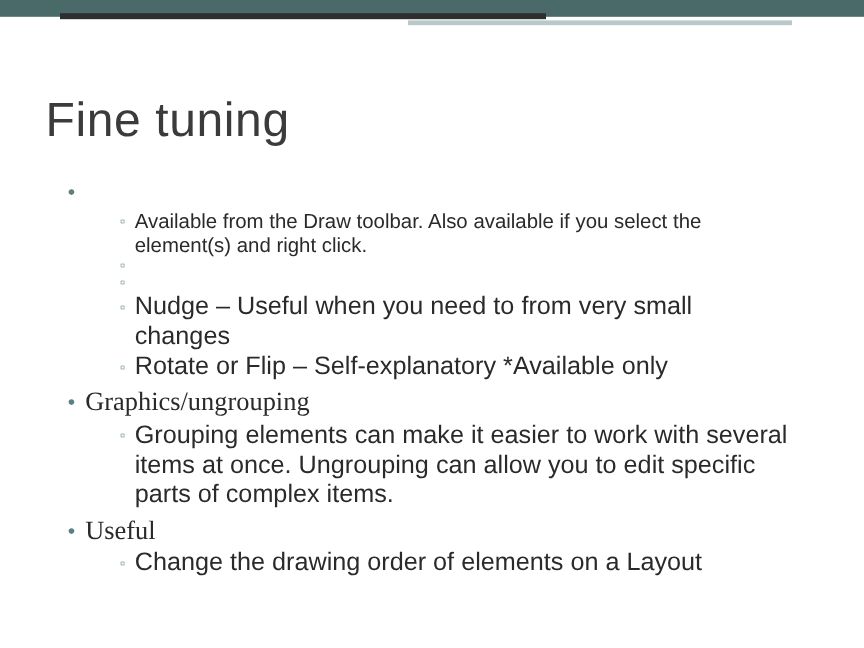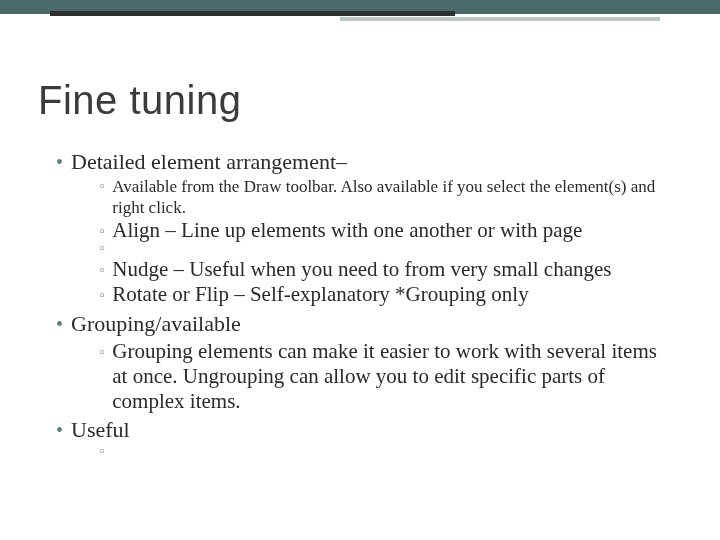--- a/index.html
+++ b/index.html
@@ -83,73 +83,72 @@
     line-height: 1.2;
   }
   .bullet-2 .marker {
     color: #5a8080;
     margin-right: 8px;
     font-size: 12px;
     position: relative;
     top: -2px;
   }
   .bullet-2 .text {
-    font-family: Liberation Serif, serif;
+    font-family: Liberation Sans, sans-serif;
   }
   .spacer-sm { height: 4px; }
 </style>
 </head>
 <body>
 
 <div class="slide">
   <div class="top-bar"></div>
   <div class="accent-line-dark"></div>
   <div class="accent-line-teal"></div>
 
   <div class="content">
     <h1 class="title">Fine tuning</h1>
 
     <div class="bullet-1">
       <span class="marker">•</span>
-      <span class="text">Detailed element arrangement–</span>
     </div>
     <div class="bullet-2 small">
       <span class="marker">▫</span>
       <span class="text">Available from the Draw toolbar.  Also available if you select the element(s) and right click.</span>
     </div>
     <div class="bullet-2">
       <span class="marker">▫</span>
-      <span class="text">Align – Line up elements with one another or with page</span>
     </div>
     <div class="bullet-2">
       <span class="marker">▫</span>
     </div>
     <div class="bullet-2">
       <span class="marker">▫</span>
       <span class="text">Nudge – Useful when you need to from very small changes</span>
     </div>
     <div class="bullet-2">
       <span class="marker">▫</span>
-      <span class="text">Rotate or Flip – Self-explanatory  *Grouping only</span>
+      <span class="text">Rotate or Flip – Self-explanatory  *Available only</span>
     </div>
 
     <div class="spacer-sm"></div>
 
     <div class="bullet-1">
       <span class="marker">•</span>
-      <span class="text">Grouping/available</span>
+      <span class="text">Graphics/ungrouping</span>
     </div>
     <div class="bullet-2">
       <span class="marker">▫</span>
       <span class="text">Grouping elements can make it easier to work with several items at once.  Ungrouping can allow you to edit specific parts of complex items.</span>
     </div>
 
     <div class="spacer-sm"></div>
 
     <div class="bullet-1">
       <span class="marker">•</span>
       <span class="text">Useful</span>
     </div>
     <div class="bullet-2">
       <span class="marker">▫</span>
+      <span class="text">Change the drawing order of elements on a Layout</span>
     </div>
   </div>
 </div>
 
 </body></html>

